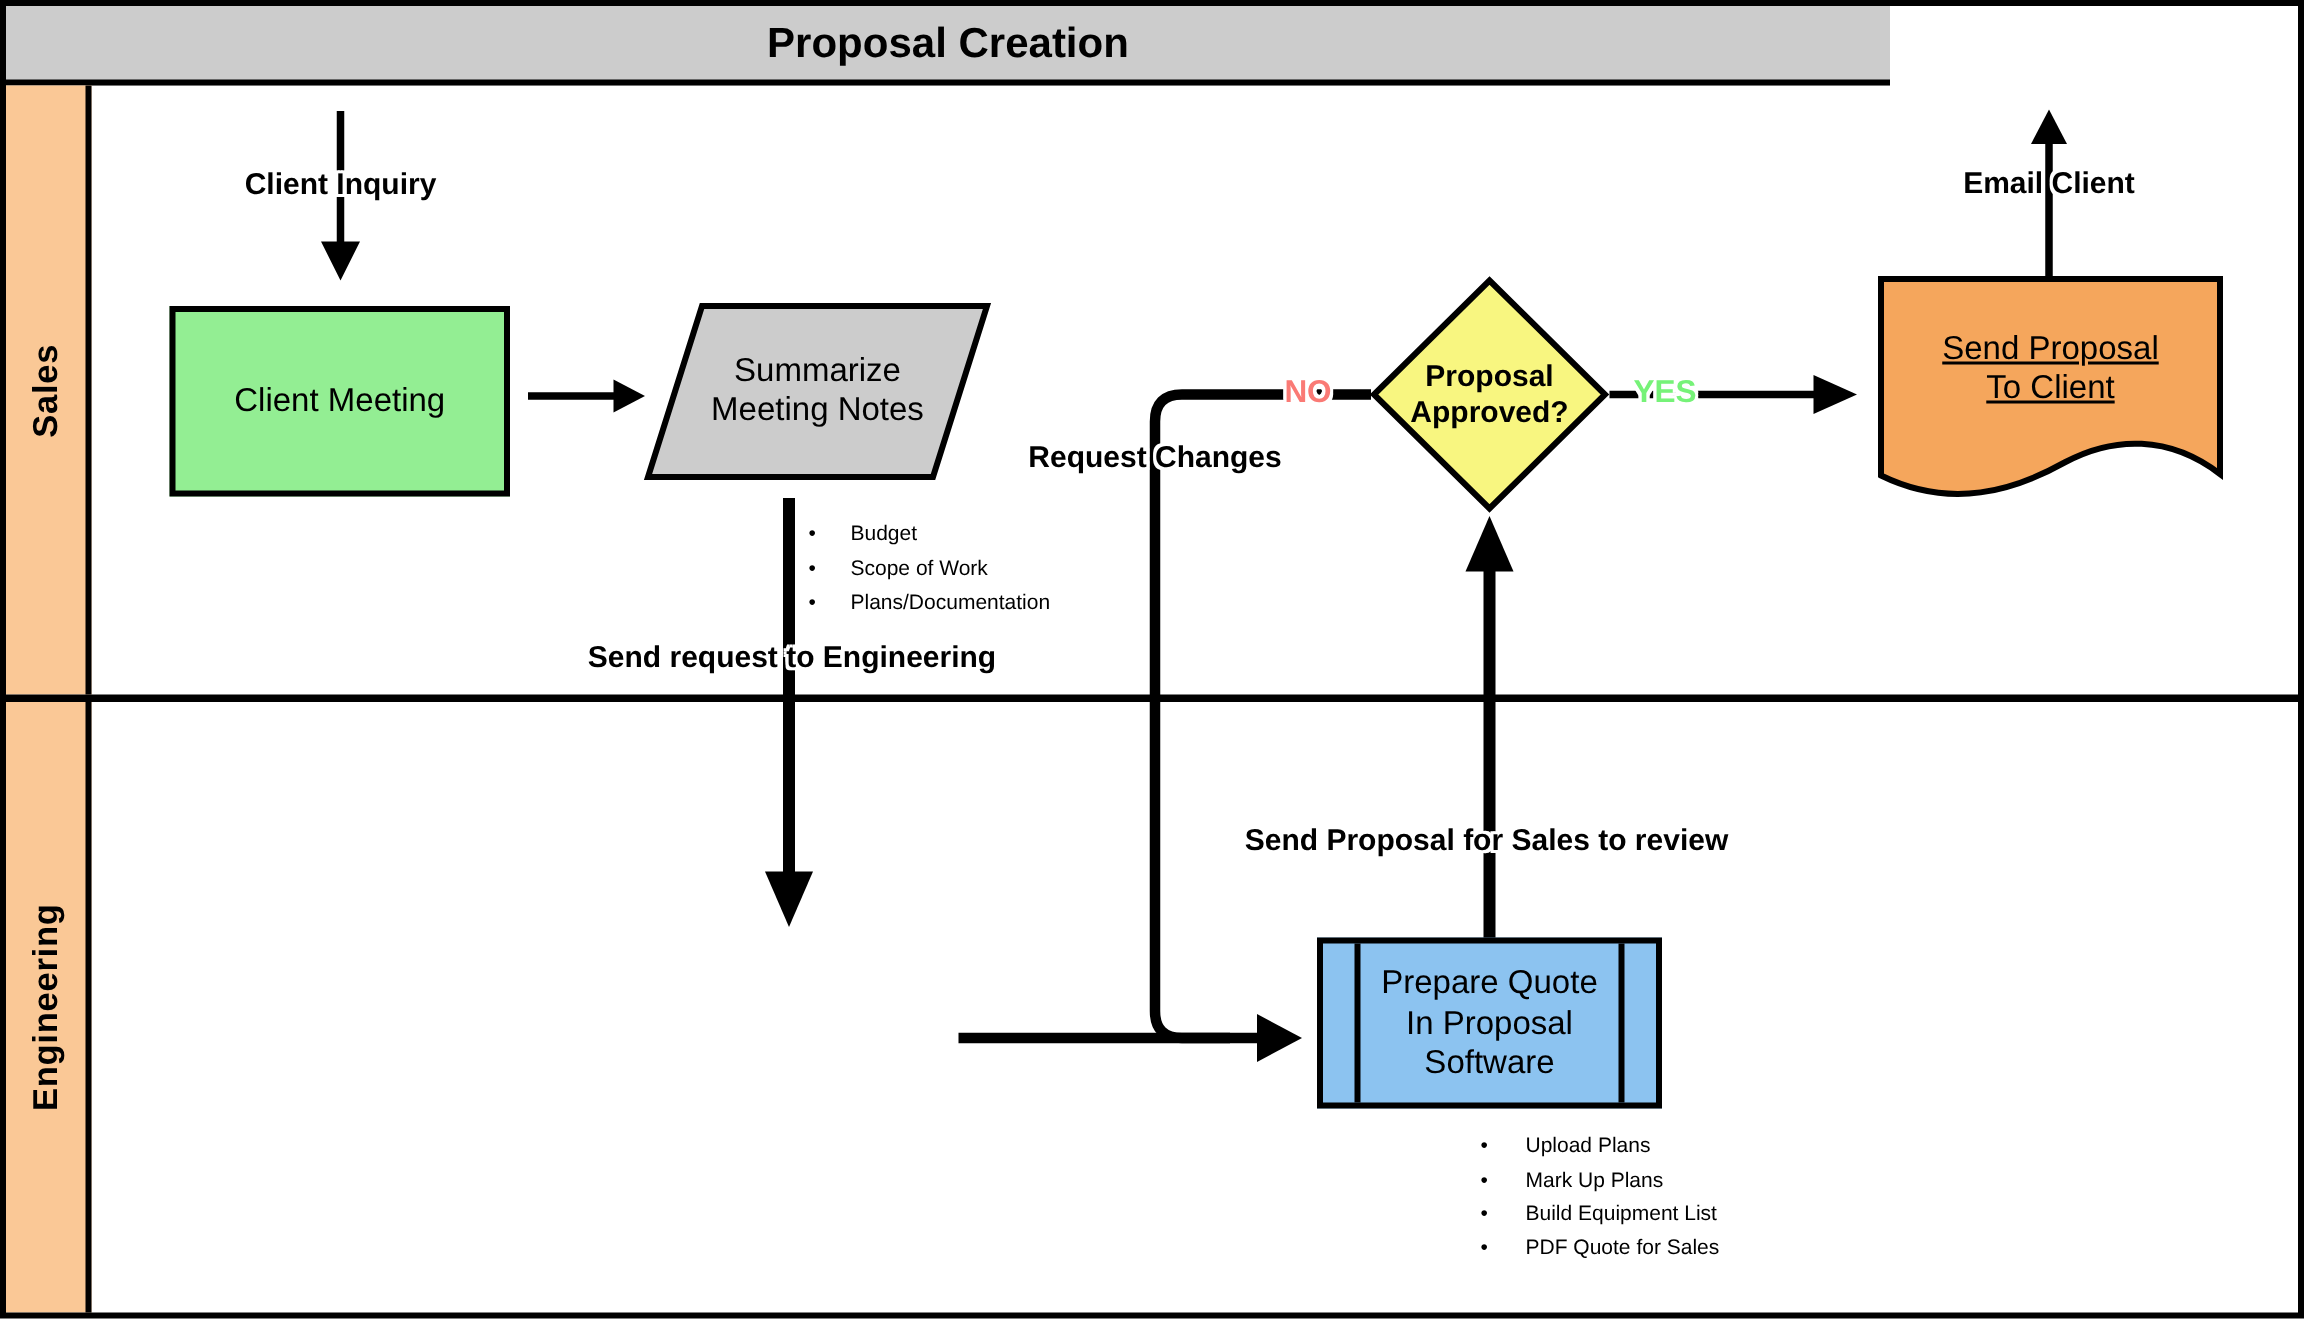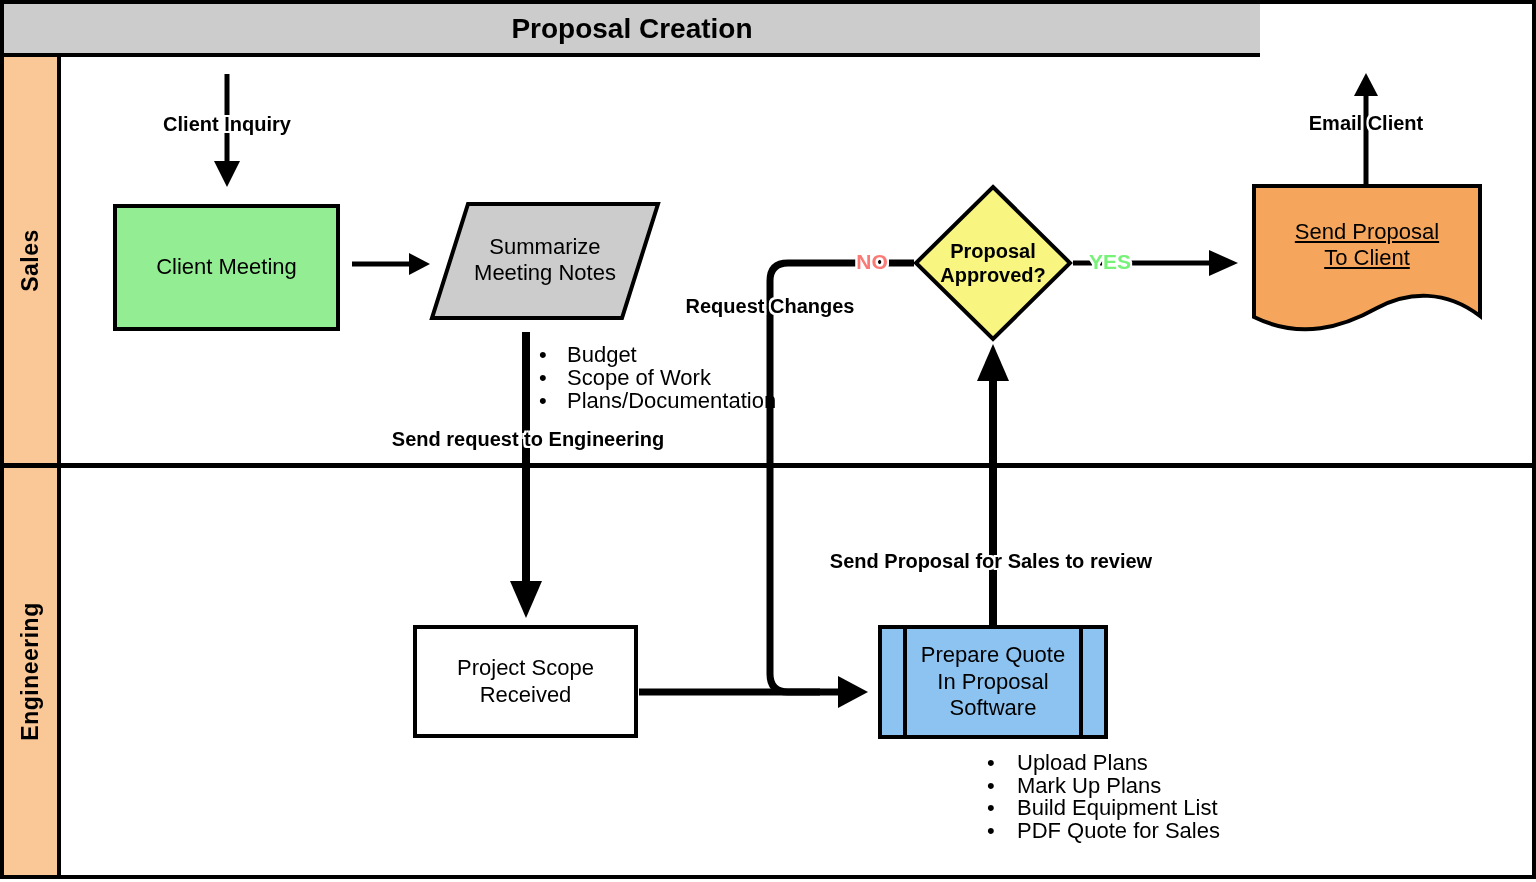--- a/index.html
+++ b/index.html
@@ -58,21 +58,21 @@
 
   .flabel {
     position:absolute; transform:translate(-50%,-50%);
     font-size:20px; font-weight:bold; white-space:nowrap; z-index:5;
     text-shadow:-2px -2px 0 #fff, 2px -2px 0 #fff, -2px 2px 0 #fff, 2px 2px 0 #fff,
                 -2px 0 0 #fff, 2px 0 0 #fff, 0 -2px 0 #fff, 0 2px 0 #fff;
   }
   .flabel-no  { color:#FA7A75; font-size:21px; }
   .flabel-yes { color:#76F278; font-size:21px; }
 
-  .bullets { position:absolute; z-index:5; font-size:22px; }
+  .bullets { position:absolute; z-index:5; font-size:14px; }
   .bullet-item { display:flex; align-items:center; height:23px; }
   .bullets-quote .bullet-item { height:22.5px; }
   .bullet-item::before { content:"\2022"; width:28px; flex:0 0 28px; text-align:left; padding-left:2px; }
   .bullets-quote .bullet-item::before { width:30px; flex-basis:30px; }
 </style>
 </head>
 <body>
 
 <div class="canvas">
 
@@ -122,24 +122,20 @@
 
     <polygon points="993,187 1070,263 993,339 916,263" fill="#F8F680" stroke="#000" stroke-width="4"></polygon>
 
     <path d="M1254 186 H1480 V316 C1446 290 1409 291 1377 308 C1343 327 1301 340 1254 317 Z" fill="#F5A65C" stroke="#000" stroke-width="4"></path>
   </svg>
 
   <div class="shape shape-client-meeting">
     <span>Client Meeting</span>
   </div>
 
-  <div class="shape shape-project-scope">
-    <span class="svg-label-inline" style="white-space:pre-line">Project Scope
-Received</span>
-  </div>
 
   <div class="shape shape-prepare-quote">
     <div class="pp-bar left"></div>
     <div class="pp-bar right"></div>
   </div>
   <div class="svg-label label-prepare">Prepare Quote
 In Proposal
 Software</div>
 
   <div class="svg-label label-summarize">Summarize

